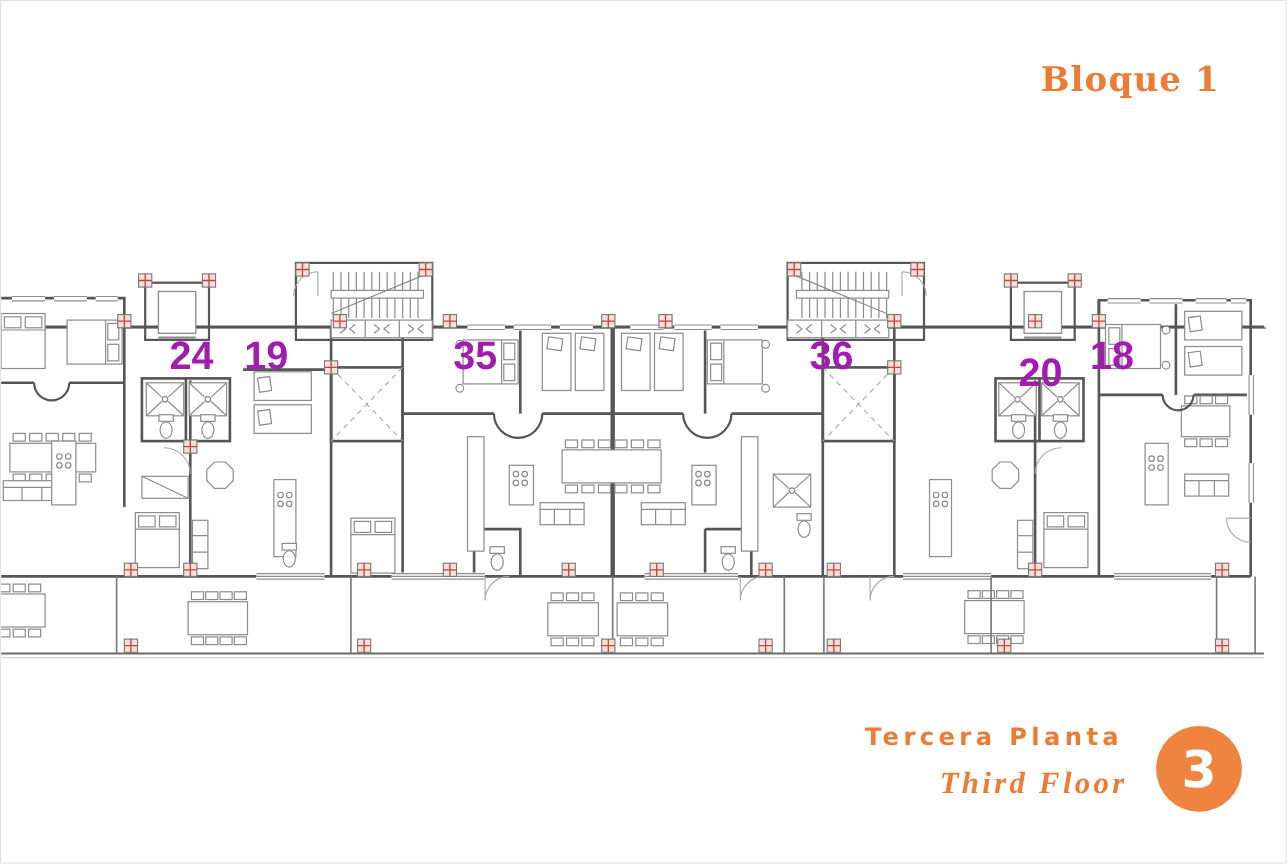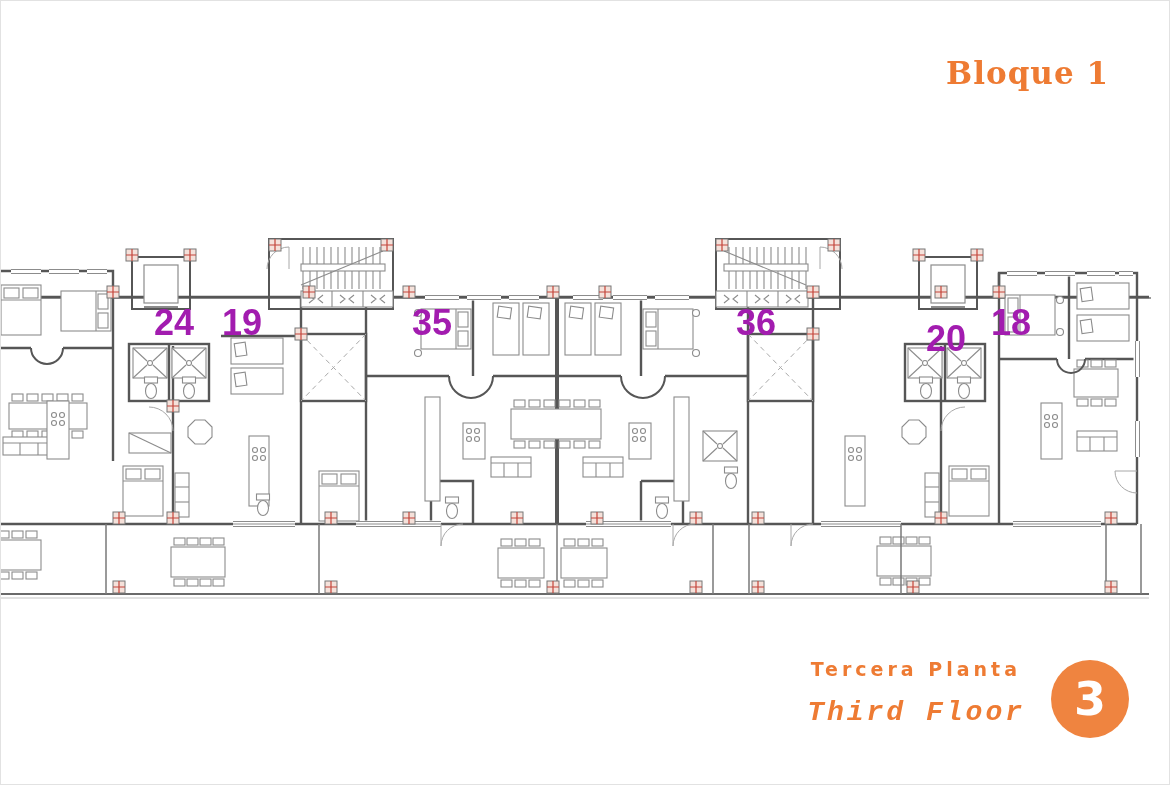--- a/index.html
+++ b/index.html
@@ -7,22 +7,22 @@
        font-family:"Liberation Sans",sans-serif;border:1px solid #e2e2e2;box-sizing:border-box;}
   .block-title{position:absolute;top:54px;right:60px;
        font-family:"DejaVu Serif",serif;font-weight:bold;font-size:31px;
        color:#EE7B33;letter-spacing:1px;}
   .plan-svg{position:absolute;left:0;top:230px;width:1170px;height:400px;}
   .unit{position:absolute;font-family:Liberation Sans, sans-serif;font-weight:bold;
        font-size:36px;color:#a21caf;line-height:1;margin-left:40px;}
   .u24{left:113px;top:304px}.u23{left:181px;top:304px}.u22{left:371px;top:304px}
   .u21{left:695px;top:304px}.u20{left:885px;top:320px}.u19{left:950px;top:304px}
   .floor-es{position:absolute;top:657px;right:148px;font-family:"DejaVu Sans",sans-serif;
-       font-weight:bold;font-size:19px;letter-spacing:4px;color:#EE7B33;white-space:nowrap;}
-  .floor-en{position:absolute;top:696px;right:144px;font-family:Liberation Mono, monospace;
+       font-weight:bold;font-size:22px;letter-spacing:4px;color:#EE7B33;white-space:nowrap;}
+  .floor-en{position:absolute;top:696px;right:144px;font-family:Liberation Serif, serif;
        font-weight:bold;font-style:italic;font-size:28px;letter-spacing:3px;color:#EE7B33;white-space:nowrap;}
   .floor-badge{position:absolute;left:1050px;top:659px;width:78px;height:78px;border-radius:50%;
        background:#EF8440;color:#fff;display:flex;align-items:center;justify-content:center;
        font-family:"DejaVu Sans",sans-serif;font-weight:bold;font-size:46px;}
 </style>
 </head>
 <body>
 
 <div class="block-title">Bloque 1</div>
 

